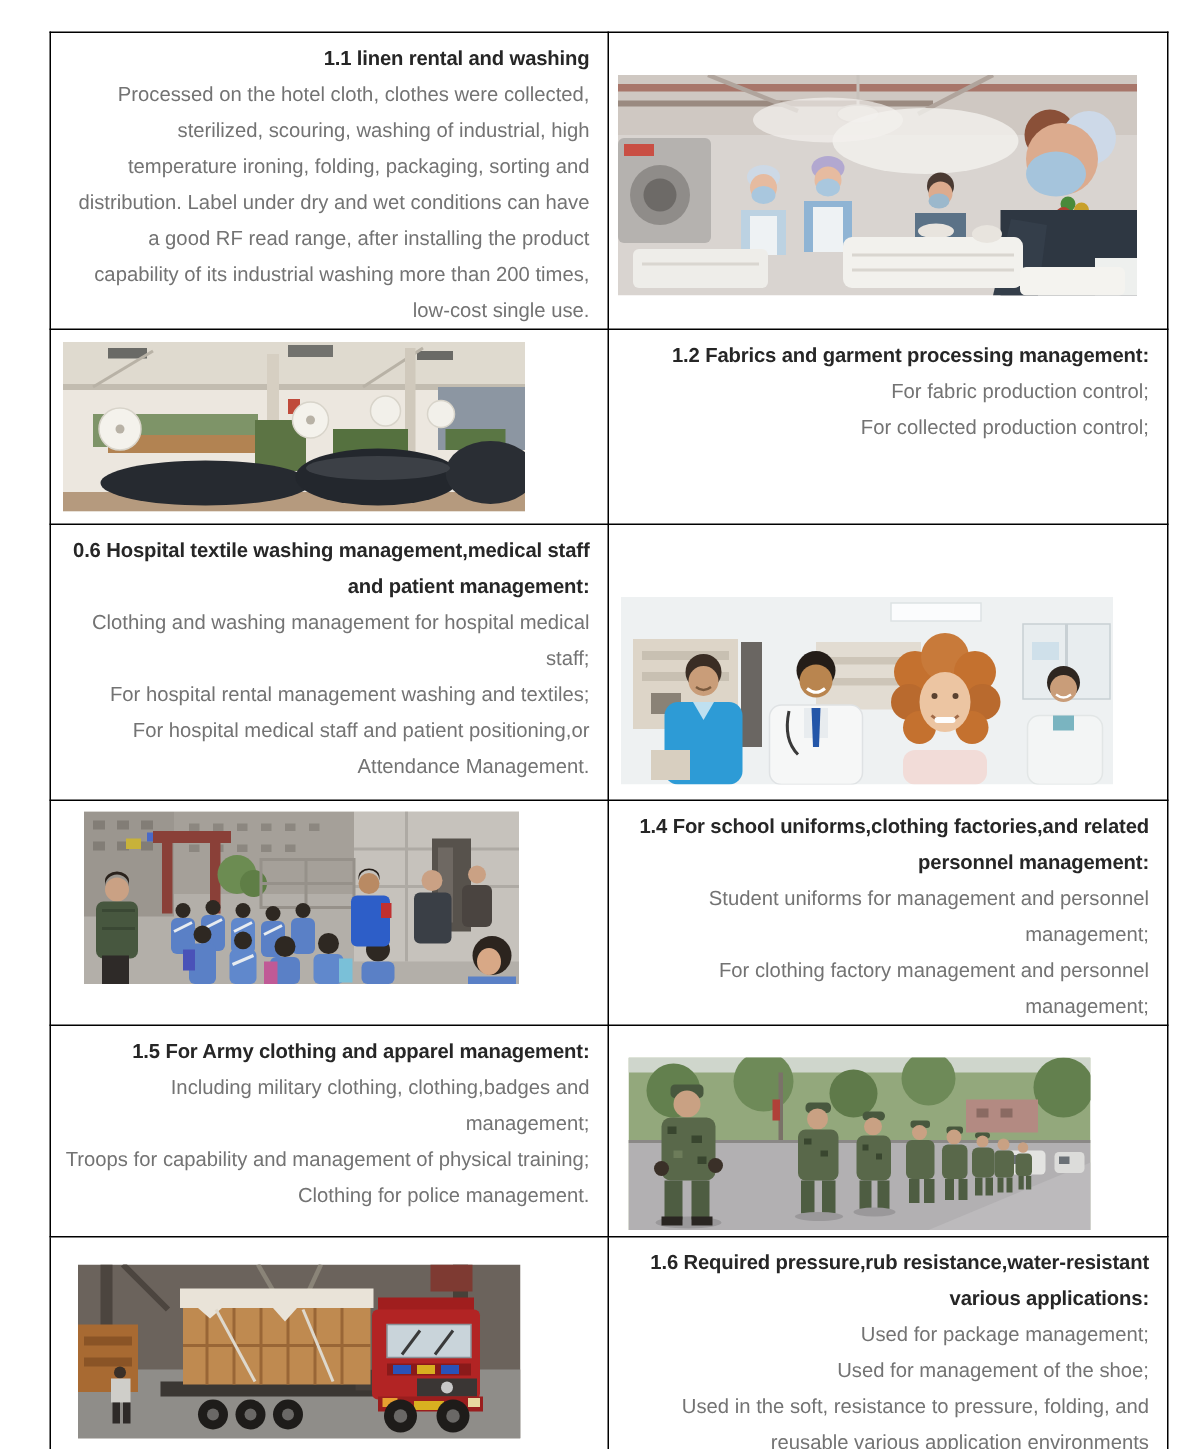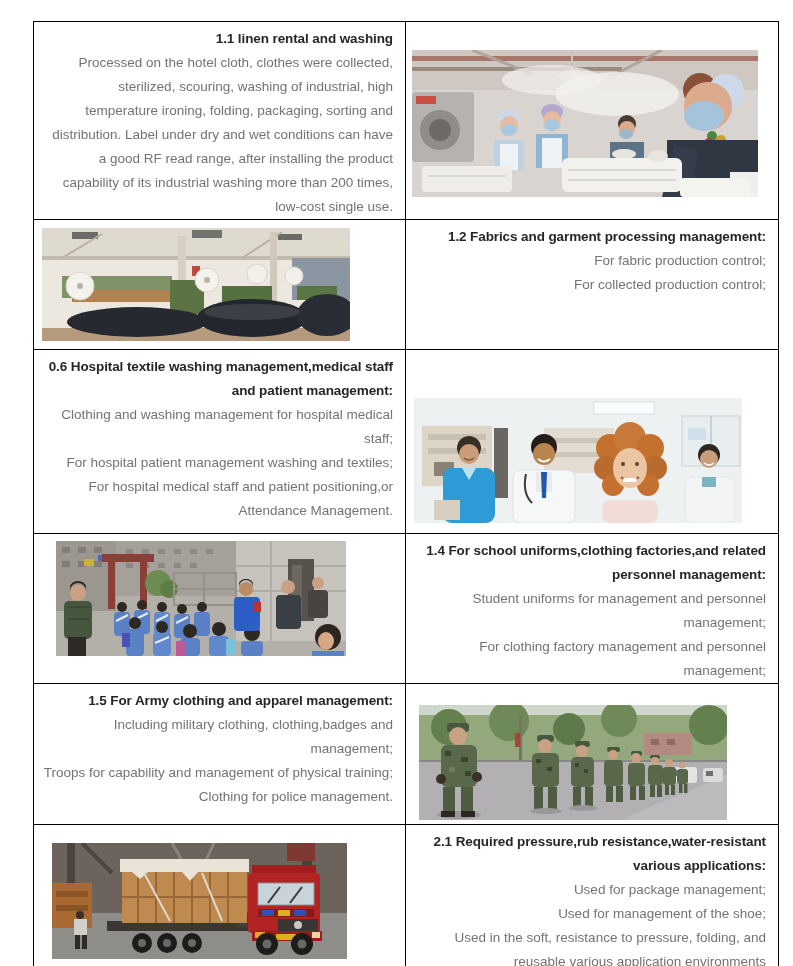--- a/index.html
+++ b/index.html
@@ -134,21 +134,21 @@
       <div class="heading">1.2 Fabrics and garment processing management:</div>
       <div class="line">For fabric production control;</div>
       <div class="line">For collected production control;</div>
     </td>
   </tr>
 
   <tr style="height:184px">
     <td class="txt-cell">
       <div class="heading">0.6 Hospital textile washing management,medical staff and patient management:</div>
       <div class="line">Clothing and washing management for hospital medical staff;</div>
-      <div class="line">For hospital patient management washing and textiles;</div>
+      <div class="line">For hospital rental management washing and textiles;</div>
       <div class="line">For hospital medical staff and patient positioning,or Attendance Management.</div>
     </td>
     <td class="img-cell">
       <svg class="ph ph-r3" width="328" height="125" viewBox="0 0 328 125">
         <rect width="328" height="125" fill="#eef1f2"></rect>
         <rect x="180" y="4" width="60" height="12" fill="#fbfcfd" stroke="#dde2e4"></rect>
         <rect x="8" y="28" width="70" height="60" fill="#ddd5c8"></rect>
         <rect x="14" y="36" width="58" height="6" fill="#c8c0b2"></rect>
         <rect x="14" y="50" width="58" height="6" fill="#c8c0b2"></rect>
         <rect x="20" y="64" width="20" height="14" fill="#8a8276"></rect>
@@ -444,21 +444,21 @@
               <circle cx="215" cy="101" r="4.5" fill="#6a6866"></circle>
         <circle cx="250" cy="101" r="11" fill="#1e1c1a"></circle>
               <circle cx="250" cy="101" r="4.5" fill="#6a6866"></circle>
         <circle cx="28" cy="72" r="4" fill="#3a3028"></circle>
         <rect x="22" y="76" width="13" height="16" fill="#cfcec9"></rect>
         <rect x="23" y="92" width="5" height="14" fill="#2e2a28"></rect>
         <rect x="30" y="92" width="5" height="14" fill="#2e2a28"></rect>
       </svg>
     </td>
     <td class="txt-cell">
-      <div class="heading">2.1 Required pressure,rub resistance,water-resistant various applications:</div>
+      <div class="heading">1.6 Required pressure,rub resistance,water-resistant various applications:</div>
       <div class="line">Used for package management;</div>
       <div class="line">Used for management of the shoe;</div>
       <div class="line">Used in the soft, resistance to pressure, folding, and reusable various application environments</div>
     </td>
   </tr>
 </tbody>
     </table>
 </div>
 
 </body></html>

